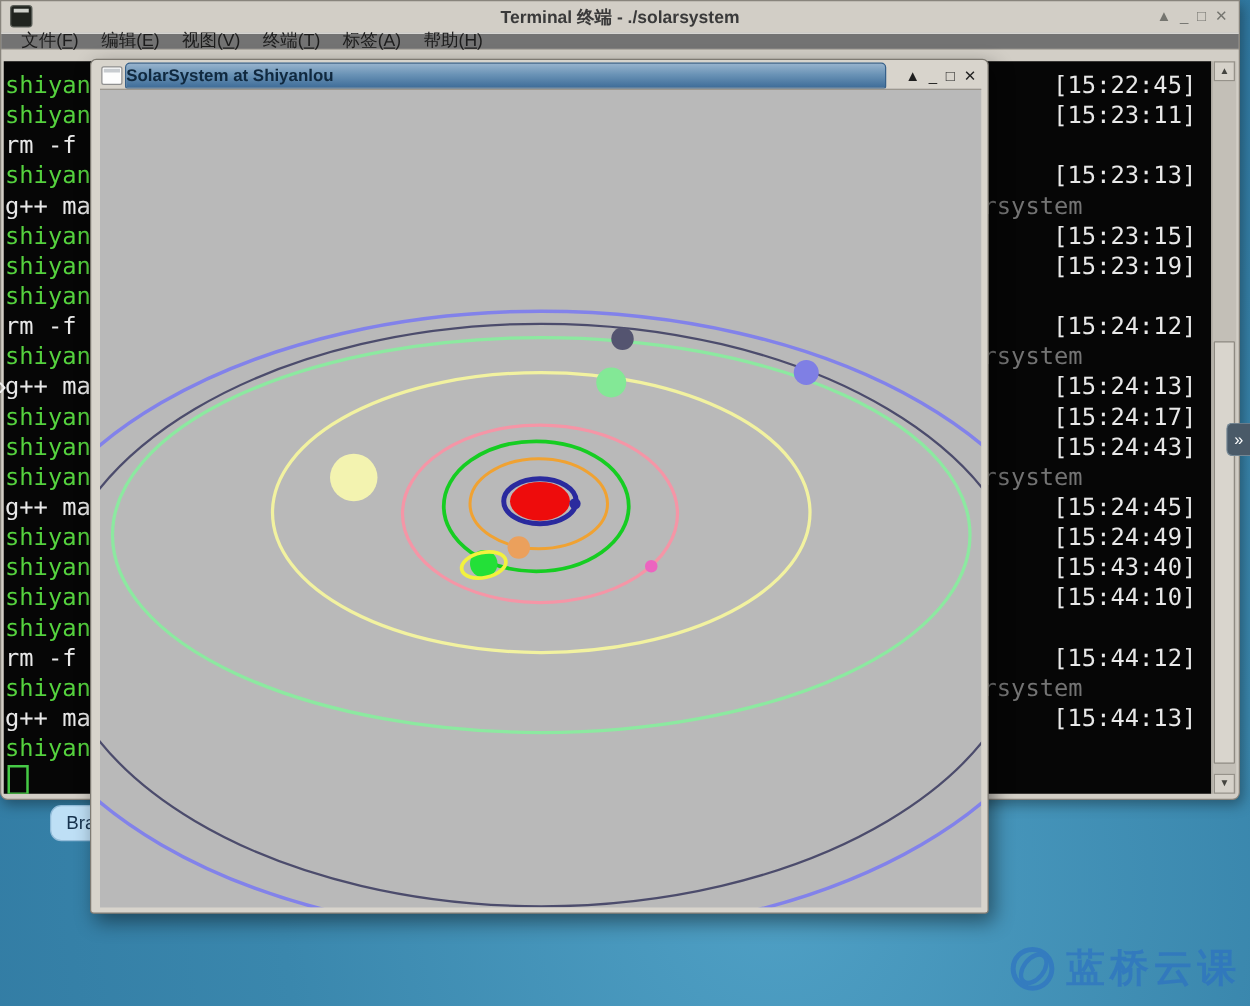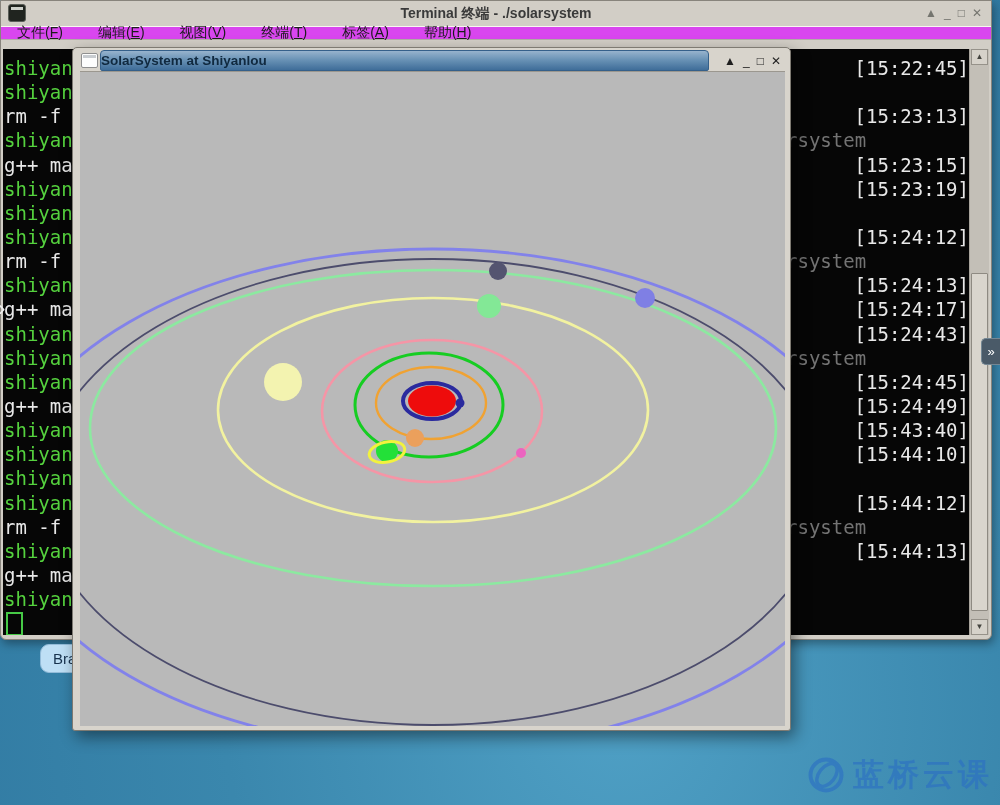--- a/index.html
+++ b/index.html
@@ -19,34 +19,34 @@
        box-shadow:2px 4px 10px rgba(0,0,0,.35);box-sizing:border-box;}
   .t-titlebar{position:relative;height:21px;}
   .t-icon{position:absolute;left:7px;top:3px;width:18px;height:18px;background:#20241f;
        border:1px solid #5a5e58;border-radius:3px;box-sizing:border-box;}
   .t-icon:after{content:"";position:absolute;left:2px;top:2px;right:2px;height:3px;background:#cdd0ca;}
   .t-title{position:absolute;left:0;right:0;top:4px;text-align:center;font-size:14px;
        font-weight:bold;color:#3a3a3a;}
   .winbtns{position:absolute;right:9px;top:4px;display:flex;gap:7px;}
   .winbtn{font-size:12px;line-height:16px;cursor:default;}
   .t-titlebar .winbtn{color:#75756f;}
-  .t-menubar{position:absolute;left:0;right:0;top:25px;height:14px;background:#d946ef;
+  .t-menubar{position:absolute;left:0;right:0;top:25px;height:14px;background:#737373;
        border-top:1px solid #f8f6f1;border-bottom:1px solid #b2aea6;box-sizing:border-box;
-       display:flex;align-items:center;padding-left:16px;gap:35px;}
+       display:flex;align-items:center;padding-left:16px;gap:18px;}
   .menu-item{font-size:14px;color:#1c1c1c;white-space:nowrap;}
   .t-screen{position:absolute;left:2px;top:48px;width:966px;height:586px;background:#060606;
        overflow:hidden;}
   .tcol{position:absolute;top:7px;font-family:"DejaVu Sans Mono","Liberation Mono",monospace;
        font-size:19px;}
   .tcol-left{left:1px;width:120px;}
   .tcol-right{left:786px;width:180px;box-sizing:border-box;}
   .trow{height:24.15px;line-height:24.15px;white-space:pre;}
   .grn{color:#55d23e;}
   .wht{color:#e8e8e8;}
-  .ts{text-align:right;color:#e8e8e8;}
+  .ts{text-align:right;padding-right:12px;color:#e8e8e8;}
   .tail{text-align:left;margin-left:-3px;color:#737373;}
   .t-cursor{position:absolute;left:3px;top:563px;width:13px;height:20px;
        border:2px solid #46c946;}
   .t-scrollbar{position:absolute;left:968px;top:48px;width:20px;height:586px;background:#c3bfb7;
        border-left:1px solid #a8a49c;box-sizing:border-box;}
   .sb-btn{position:absolute;left:1px;width:17px;height:16px;background:#d6d2ca;
        border:1px solid #96928a;box-sizing:border-box;color:#44443f;font-size:8px;
        text-align:center;line-height:14px;}
   .sb-up{top:0;}
   .sb-down{bottom:0;}
@@ -135,20 +135,21 @@
           <div class="trow grn">shiyan</div>
           <div class="trow grn">shiyan</div>
           <div class="trow grn">shiyan</div>
           <div class="trow wht">rm -f</div>
           <div class="trow grn">shiyan</div>
           <div class="trow wht">g++ ma</div>
           <div class="trow grn">shiyan</div>
         </div>
       <div class="tcol tcol-right">
           <div class="trow ts">[15:22:45]</div>
+          <div class="trow ts">[15:23:11]</div>
           <div class="trow ts"> </div>
           <div class="trow ts">[15:23:13]</div>
           <div class="trow tail">rsystem</div>
           <div class="trow ts">[15:23:15]</div>
           <div class="trow ts">[15:23:19]</div>
           <div class="trow ts"> </div>
           <div class="trow ts">[15:24:12]</div>
           <div class="trow tail">rsystem</div>
           <div class="trow ts">[15:24:13]</div>
           <div class="trow ts">[15:24:17]</div>

